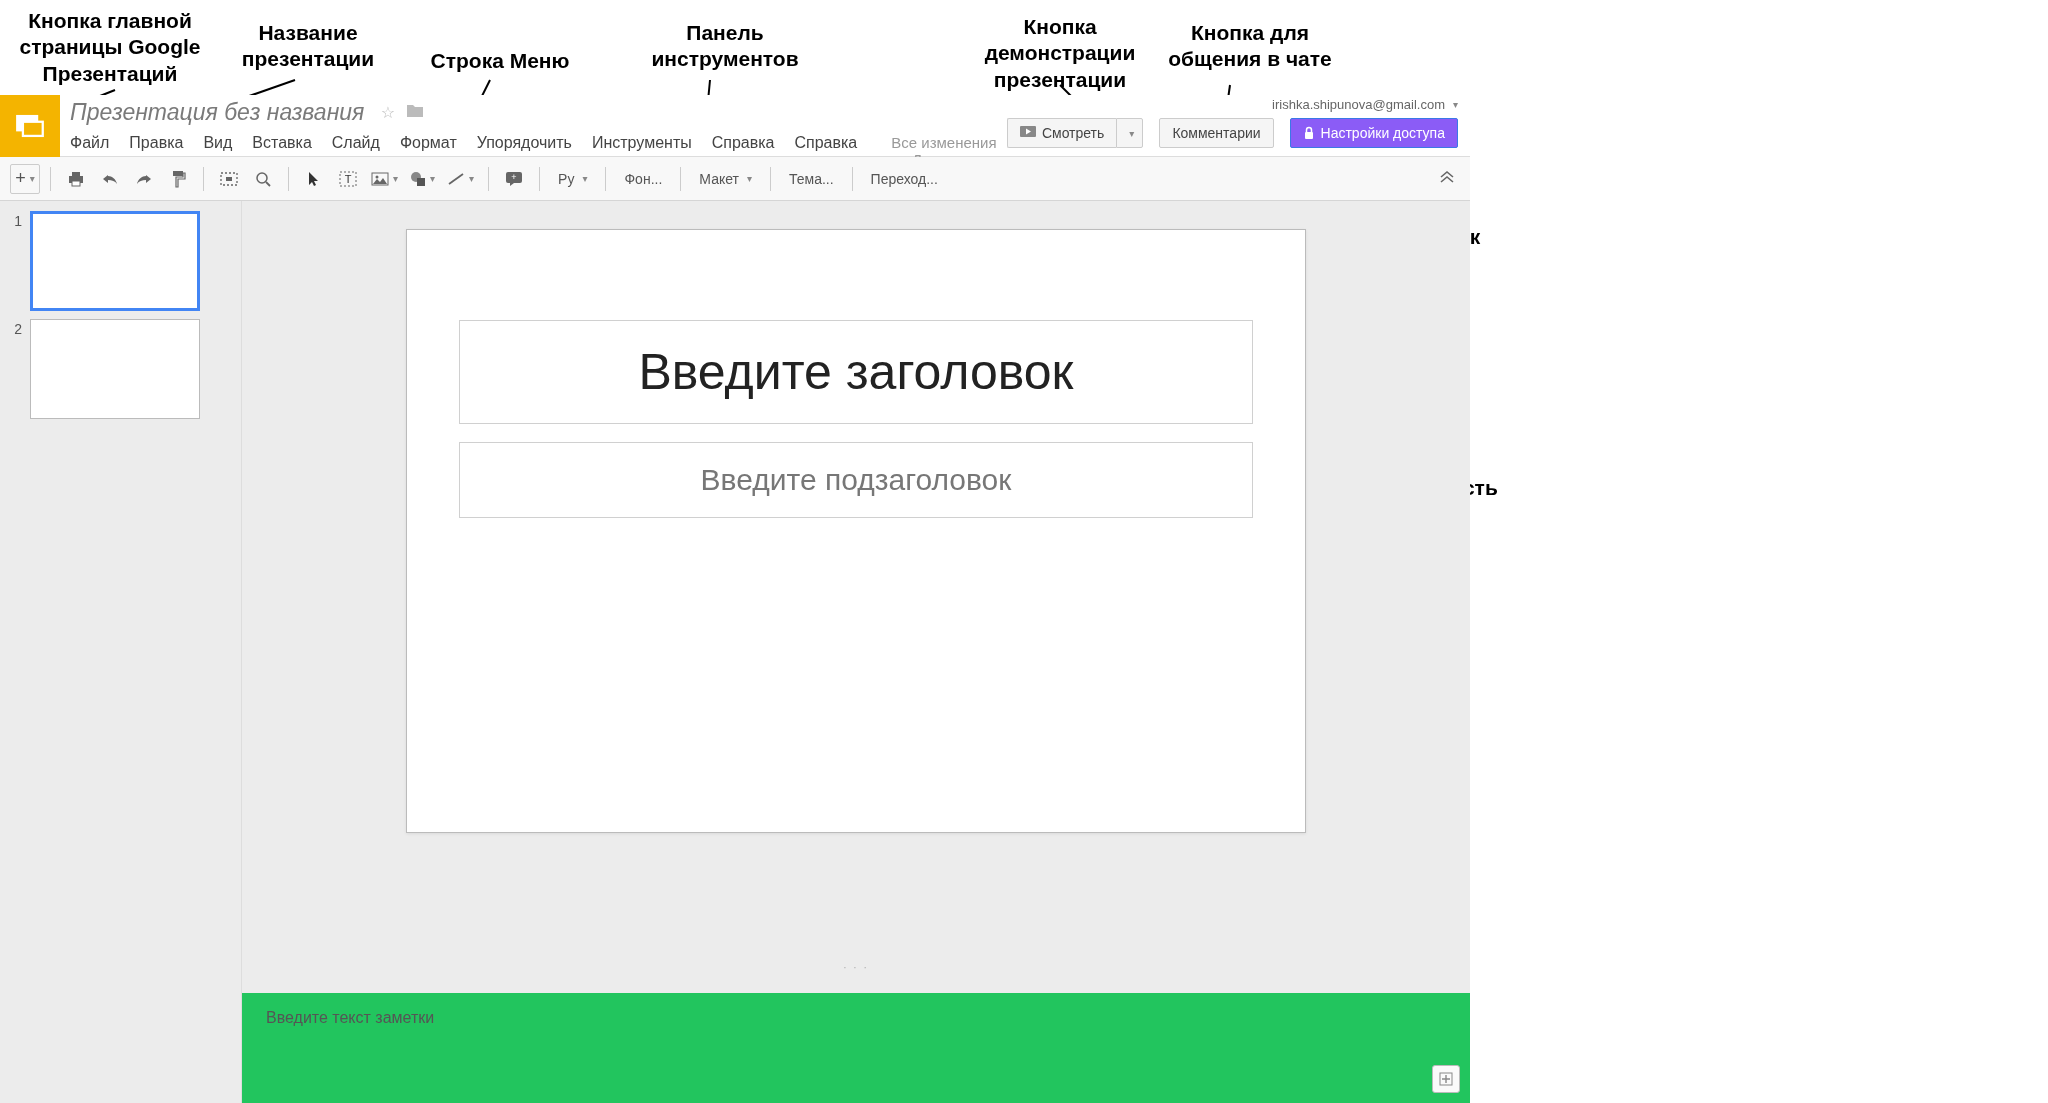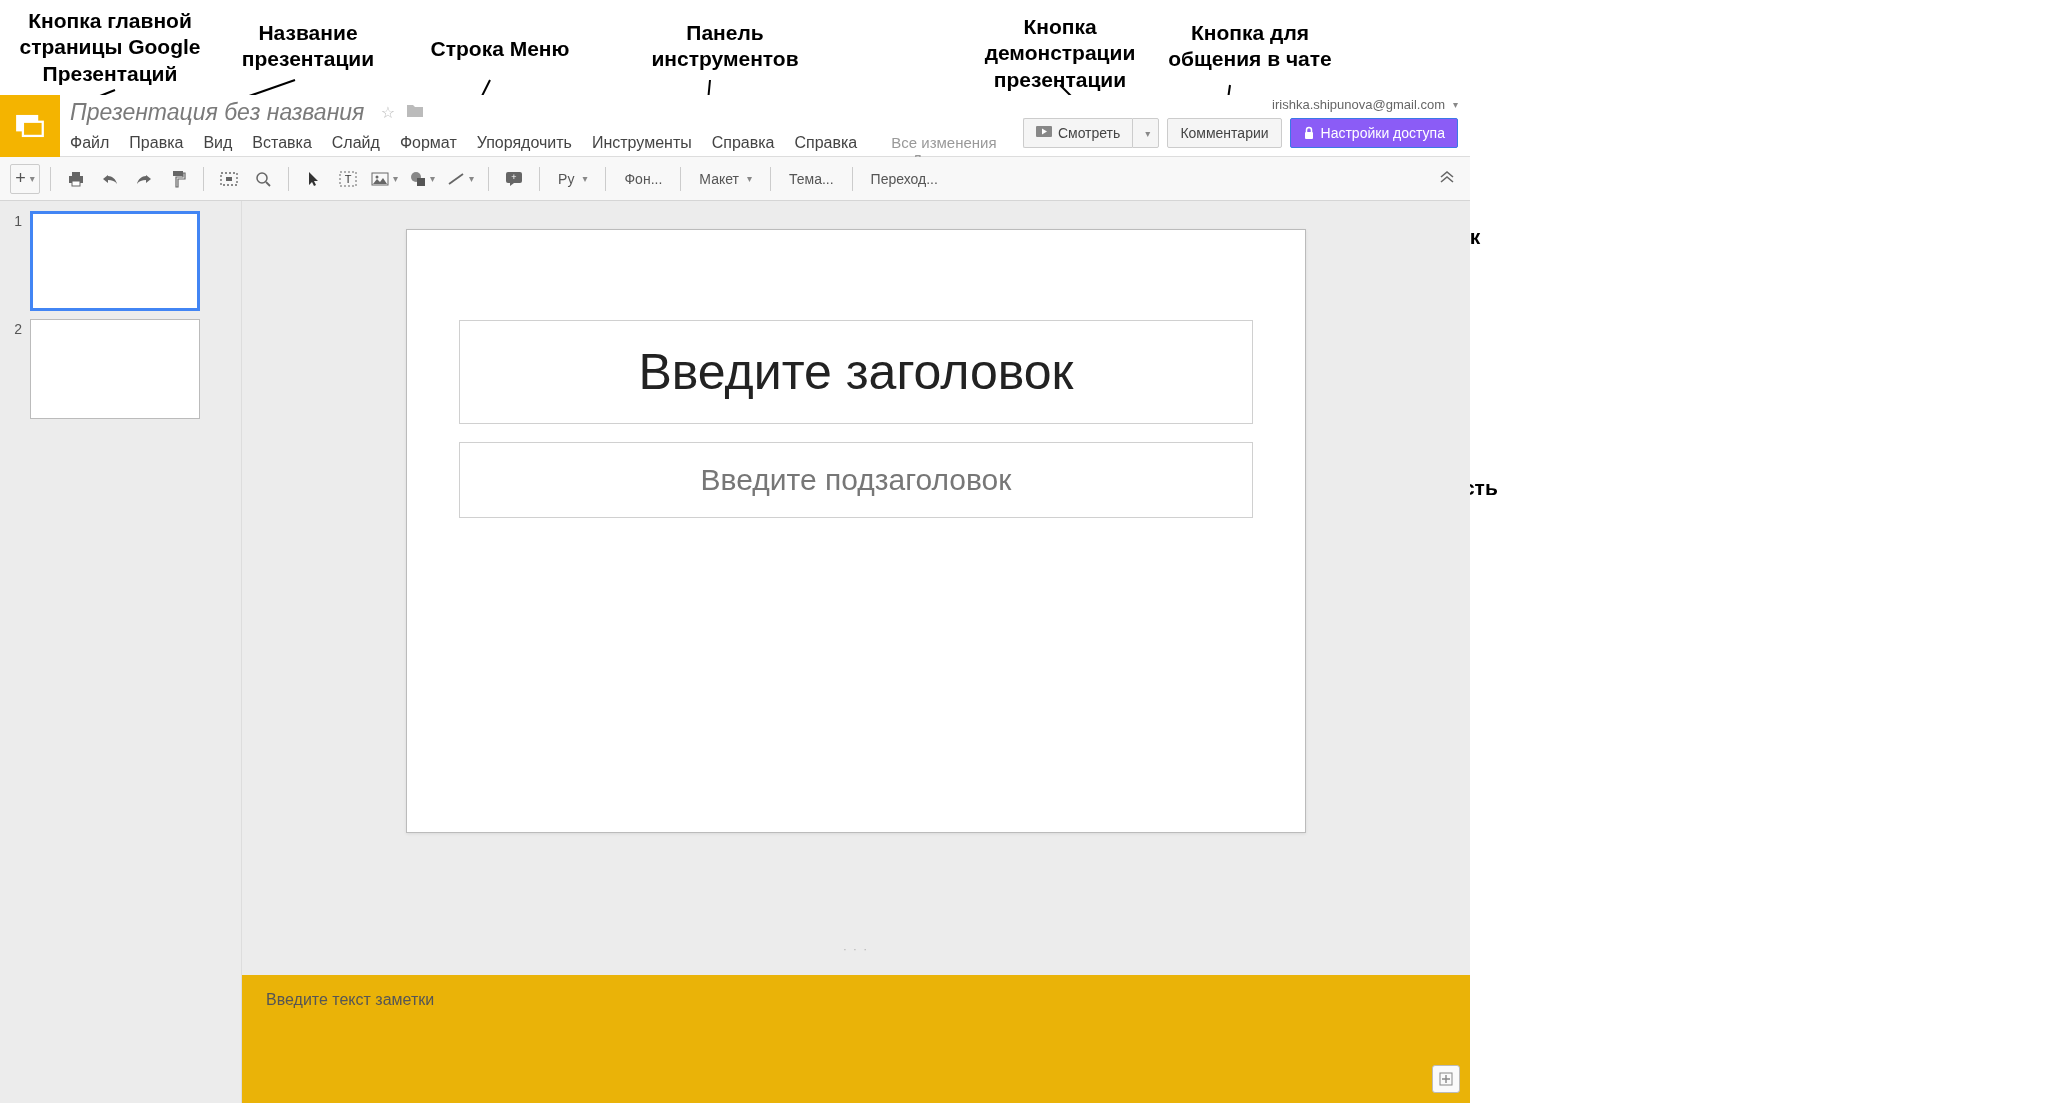--- a/index.html
+++ b/index.html
@@ -11,21 +11,21 @@
   .logo { width: 60px; height: 62px; background: #f4b400; display: flex; align-items: center; justify-content: center; flex-shrink: 0; }
   .logo svg { width: 34px; height: 34px; }
   .title-zone { flex: 1; padding: 4px 8px 0 10px; }
   .doc-title { font-size: 23px; color: #7a7a7a; font-style: italic; display: inline-block; vertical-align: middle; }
   .title-icons { display: inline-flex; gap: 10px; margin-left: 12px; color: #bbb; vertical-align: middle; }
   .menubar { display: flex; gap: 20px; margin-top: 8px; font-size: 16px; color: #444; align-items: baseline; }
   .menubar .menu-item { cursor: pointer; }
   .drive-status { color: #999; margin-left: 14px; font-size: 15px; }
   .header-right { display: flex; flex-direction: column; align-items: flex-end; gap: 6px; padding-top: 2px; }
   .user-email { font-size: 13px; color: #666; display: flex; align-items: center; gap: 4px; }
-  .header-buttons { display: flex; gap: 8px; align-items: center; }
+  .header-buttons { display: flex; gap: 16px; align-items: center; }
   .btn { border: 1px solid #ccc; background: #f5f5f5; border-radius: 2px; padding: 6px 12px; font-size: 14px; color: #444; cursor: pointer; display: flex; align-items: center; gap: 6px; }
   .btn-split { display: flex; }
   .btn-split .btn:first-child { border-radius: 2px 0 0 2px; border-right: none; }
   .btn-split .btn:last-child { border-radius: 0 2px 2px 0; padding: 6px 8px; }
   .btn-primary { background: #8b5cf6; border-color: #3b78e7; color: #fff; }
 
   
   .toolbar { height: 44px; background: #f8f8f8; border-bottom: 1px solid #d5d5d5; display: flex; align-items: center; padding: 0 10px; gap: 4px; position: relative; }
   .tb-btn { min-width: 30px; height: 30px; display: flex; align-items: center; justify-content: center; border-radius: 2px; cursor: pointer; color: #555; padding: 0 4px; }
   .tb-sep { width: 1px; height: 24px; background: #ccc; margin: 0 6px; }
@@ -41,21 +41,21 @@
   .thumb { width: 170px; height: 100px; background: #fff; border: 1px solid #bbb; }
   .thumb.sel { border: 3px solid #4285f4; }
 
   .canvas-area { flex: 1; background: #ececec; display: flex; flex-direction: column; }
   .canvas-scroll { flex: 1; display: flex; align-items: flex-start; justify-content: center; padding-top: 28px; }
   .slide { width: 900px; height: 604px; background: #fff; border: 1px solid #bbb; box-shadow: 0 1px 3px rgba(0,0,0,.08); padding: 90px 52px 0; }
   .ph-title { border: 1px solid #d0d0d0; text-align: center; font-size: 50px; color: #222; padding: 22px 10px; cursor: text; }
   .ph-sub { border: 1px solid #d0d0d0; text-align: center; font-size: 30px; color: #777; padding: 20px 10px; margin-top: 18px; cursor: text; }
   .notes-sep { height: 8px; background: #ececec; display: flex; justify-content: center; }
   .notes-sep .grip { width: 40px; height: 8px; display: flex; align-items: center; justify-content: center; color: #aaa; font-size: 10px; letter-spacing: 2px; cursor: ns-resize; }
-  .notes { background: #eab308; padding: 16px 24px 40px; font-size: 16px; color: #555; height: 128px; cursor: text; position: relative; margin-top: 22px; }
+  .notes { background: #22c55e; padding: 16px 24px 40px; font-size: 16px; color: #555; height: 110px; cursor: text; position: relative; margin-top: 22px; }
   .feedback-btn { position: absolute; right: 10px; bottom: 10px; width: 28px; height: 28px; border: 1px solid #bbb; border-radius: 3px; display: flex; align-items: center; justify-content: center; color: #777; cursor: pointer; background:#fafafa; }
 
   
   .anno { position: absolute; font-size: 21px; font-weight: bold; color: #000; text-align: center; line-height: 1.25; pointer-events: none; }
   .arrows { position: absolute; left:0; top:0; width:2048px; height:1103px; pointer-events:none; }
 </style>
 </head>
 <body>
 
 <svg class="arrows" viewBox="0 0 2048 1103">
@@ -81,21 +81,21 @@
 
   <line x1="255" y1="436" x2="225" y2="436" stroke="#000" stroke-width="2" marker-end="url(#ah)"></line>
 
   <line x1="1320" y1="503" x2="1280" y2="503" stroke="#000" stroke-width="2" marker-end="url(#ah)"></line>
 
   <line x1="320" y1="700" x2="320" y2="755" stroke="#000" stroke-width="2" marker-end="url(#ah)"></line>
 </svg>
 
 <div class="anno" style="left:5px; top:8px; width:210px;">Кнопка главной страницы Google Презентаций</div>
 <div class="anno" style="left:218px; top:20px; width:180px;">Название презентации</div>
-<div class="anno" style="left:420px; top:36px; width:160px;">Строка Меню</div>
+<div class="anno" style="left:420px; top:48px; width:160px;">Строка Меню</div>
 <div class="anno" style="left:630px; top:20px; width:190px;">Панель инструментов</div>
 <div class="anno" style="left:960px; top:14px; width:200px;">Кнопка демонстрации презентации</div>
 <div class="anno" style="left:1155px; top:20px; width:190px;">Кнопка для общения в чате</div>
 <div class="anno" style="left:1275px; top:198px; width:210px;">Кнопка для настроек доступа к презентации</div>
 <div class="anno" style="left:255px; top:415px; width:200px; text-align:left;">Панель выбора слайдов</div>
 <div class="anno" style="left:1320px; top:475px; width:190px; text-align:left;">Рабочая область слайда</div>
 <div class="anno" style="left:255px; top:640px; width:170px;">Область для заметок</div>
 
 <div class="app" style="width:1470px;">
   <div class="header">

